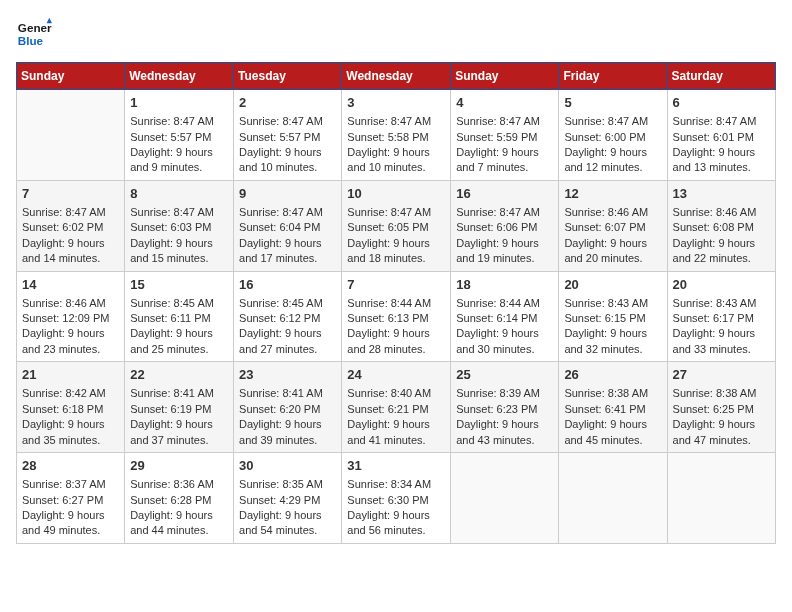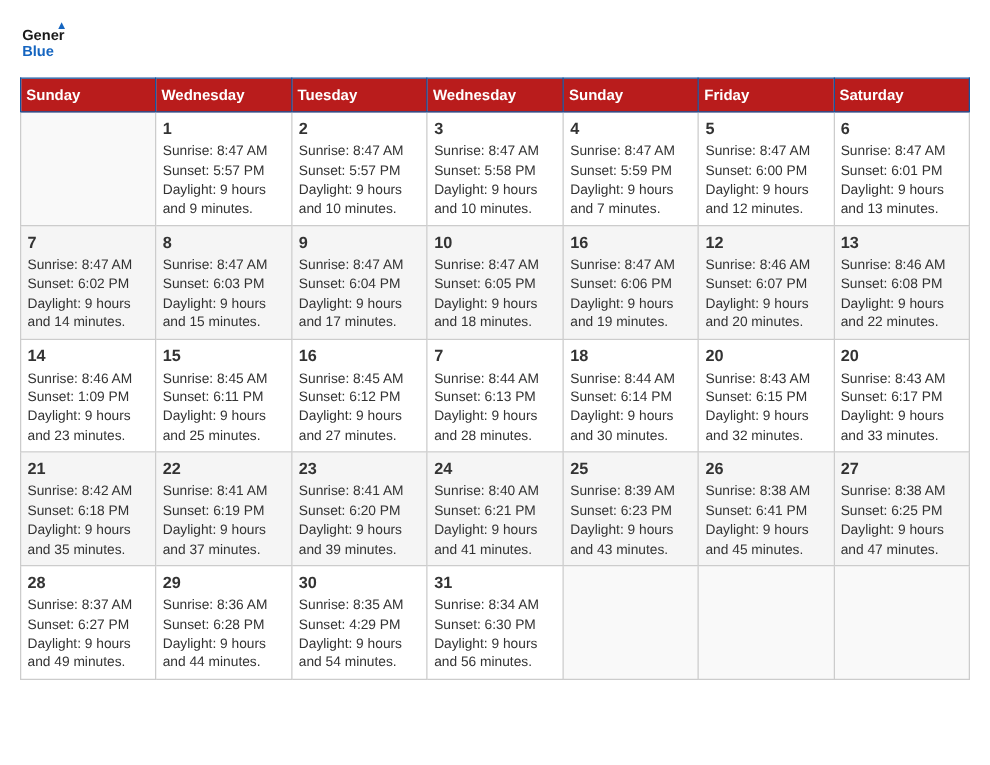--- a/index.html
+++ b/index.html
@@ -117,21 +117,21 @@
       <tr>
         <td><span class="day-num">7</span><span>Sunrise: 8:47 AM</span><br><span>Sunset: 6:02 PM</span><br><span>Daylight: 9 hours and 14 minutes.</span></td>
         <td><span class="day-num">8</span><span>Sunrise: 8:47 AM</span><br><span>Sunset: 6:03 PM</span><br><span>Daylight: 9 hours and 15 minutes.</span></td>
         <td><span class="day-num">9</span><span>Sunrise: 8:47 AM</span><br><span>Sunset: 6:04 PM</span><br><span>Daylight: 9 hours and 17 minutes.</span></td>
         <td><span class="day-num">10</span><span>Sunrise: 8:47 AM</span><br><span>Sunset: 6:05 PM</span><br><span>Daylight: 9 hours and 18 minutes.</span></td>
         <td><span class="day-num">16</span><span>Sunrise: 8:47 AM</span><br><span>Sunset: 6:06 PM</span><br><span>Daylight: 9 hours and 19 minutes.</span></td>
         <td><span class="day-num">12</span><span>Sunrise: 8:46 AM</span><br><span>Sunset: 6:07 PM</span><br><span>Daylight: 9 hours and 20 minutes.</span></td>
         <td><span class="day-num">13</span><span>Sunrise: 8:46 AM</span><br><span>Sunset: 6:08 PM</span><br><span>Daylight: 9 hours and 22 minutes.</span></td>
       </tr>
       <tr>
-        <td><span class="day-num">14</span><span>Sunrise: 8:46 AM</span><br><span>Sunset: 1:09 PM</span><br><span>Daylight: 9 hours and 23 minutes.</span></td>
+        <td><span class="day-num">14</span><span>Sunrise: 8:46 AM</span><br><span>Sunset: 12:09 PM</span><br><span>Daylight: 9 hours and 23 minutes.</span></td>
         <td><span class="day-num">15</span><span>Sunrise: 8:45 AM</span><br><span>Sunset: 6:11 PM</span><br><span>Daylight: 9 hours and 25 minutes.</span></td>
         <td><span class="day-num">16</span><span>Sunrise: 8:45 AM</span><br><span>Sunset: 6:12 PM</span><br><span>Daylight: 9 hours and 27 minutes.</span></td>
         <td><span class="day-num">7</span><span>Sunrise: 8:44 AM</span><br><span>Sunset: 6:13 PM</span><br><span>Daylight: 9 hours and 28 minutes.</span></td>
         <td><span class="day-num">18</span><span>Sunrise: 8:44 AM</span><br><span>Sunset: 6:14 PM</span><br><span>Daylight: 9 hours and 30 minutes.</span></td>
         <td><span class="day-num">20</span><span>Sunrise: 8:43 AM</span><br><span>Sunset: 6:15 PM</span><br><span>Daylight: 9 hours and 32 minutes.</span></td>
         <td><span class="day-num">20</span><span>Sunrise: 8:43 AM</span><br><span>Sunset: 6:17 PM</span><br><span>Daylight: 9 hours and 33 minutes.</span></td>
       </tr>
       <tr>
         <td><span class="day-num">21</span><span>Sunrise: 8:42 AM</span><br><span>Sunset: 6:18 PM</span><br><span>Daylight: 9 hours and 35 minutes.</span></td>
         <td><span class="day-num">22</span><span>Sunrise: 8:41 AM</span><br><span>Sunset: 6:19 PM</span><br><span>Daylight: 9 hours and 37 minutes.</span></td>

